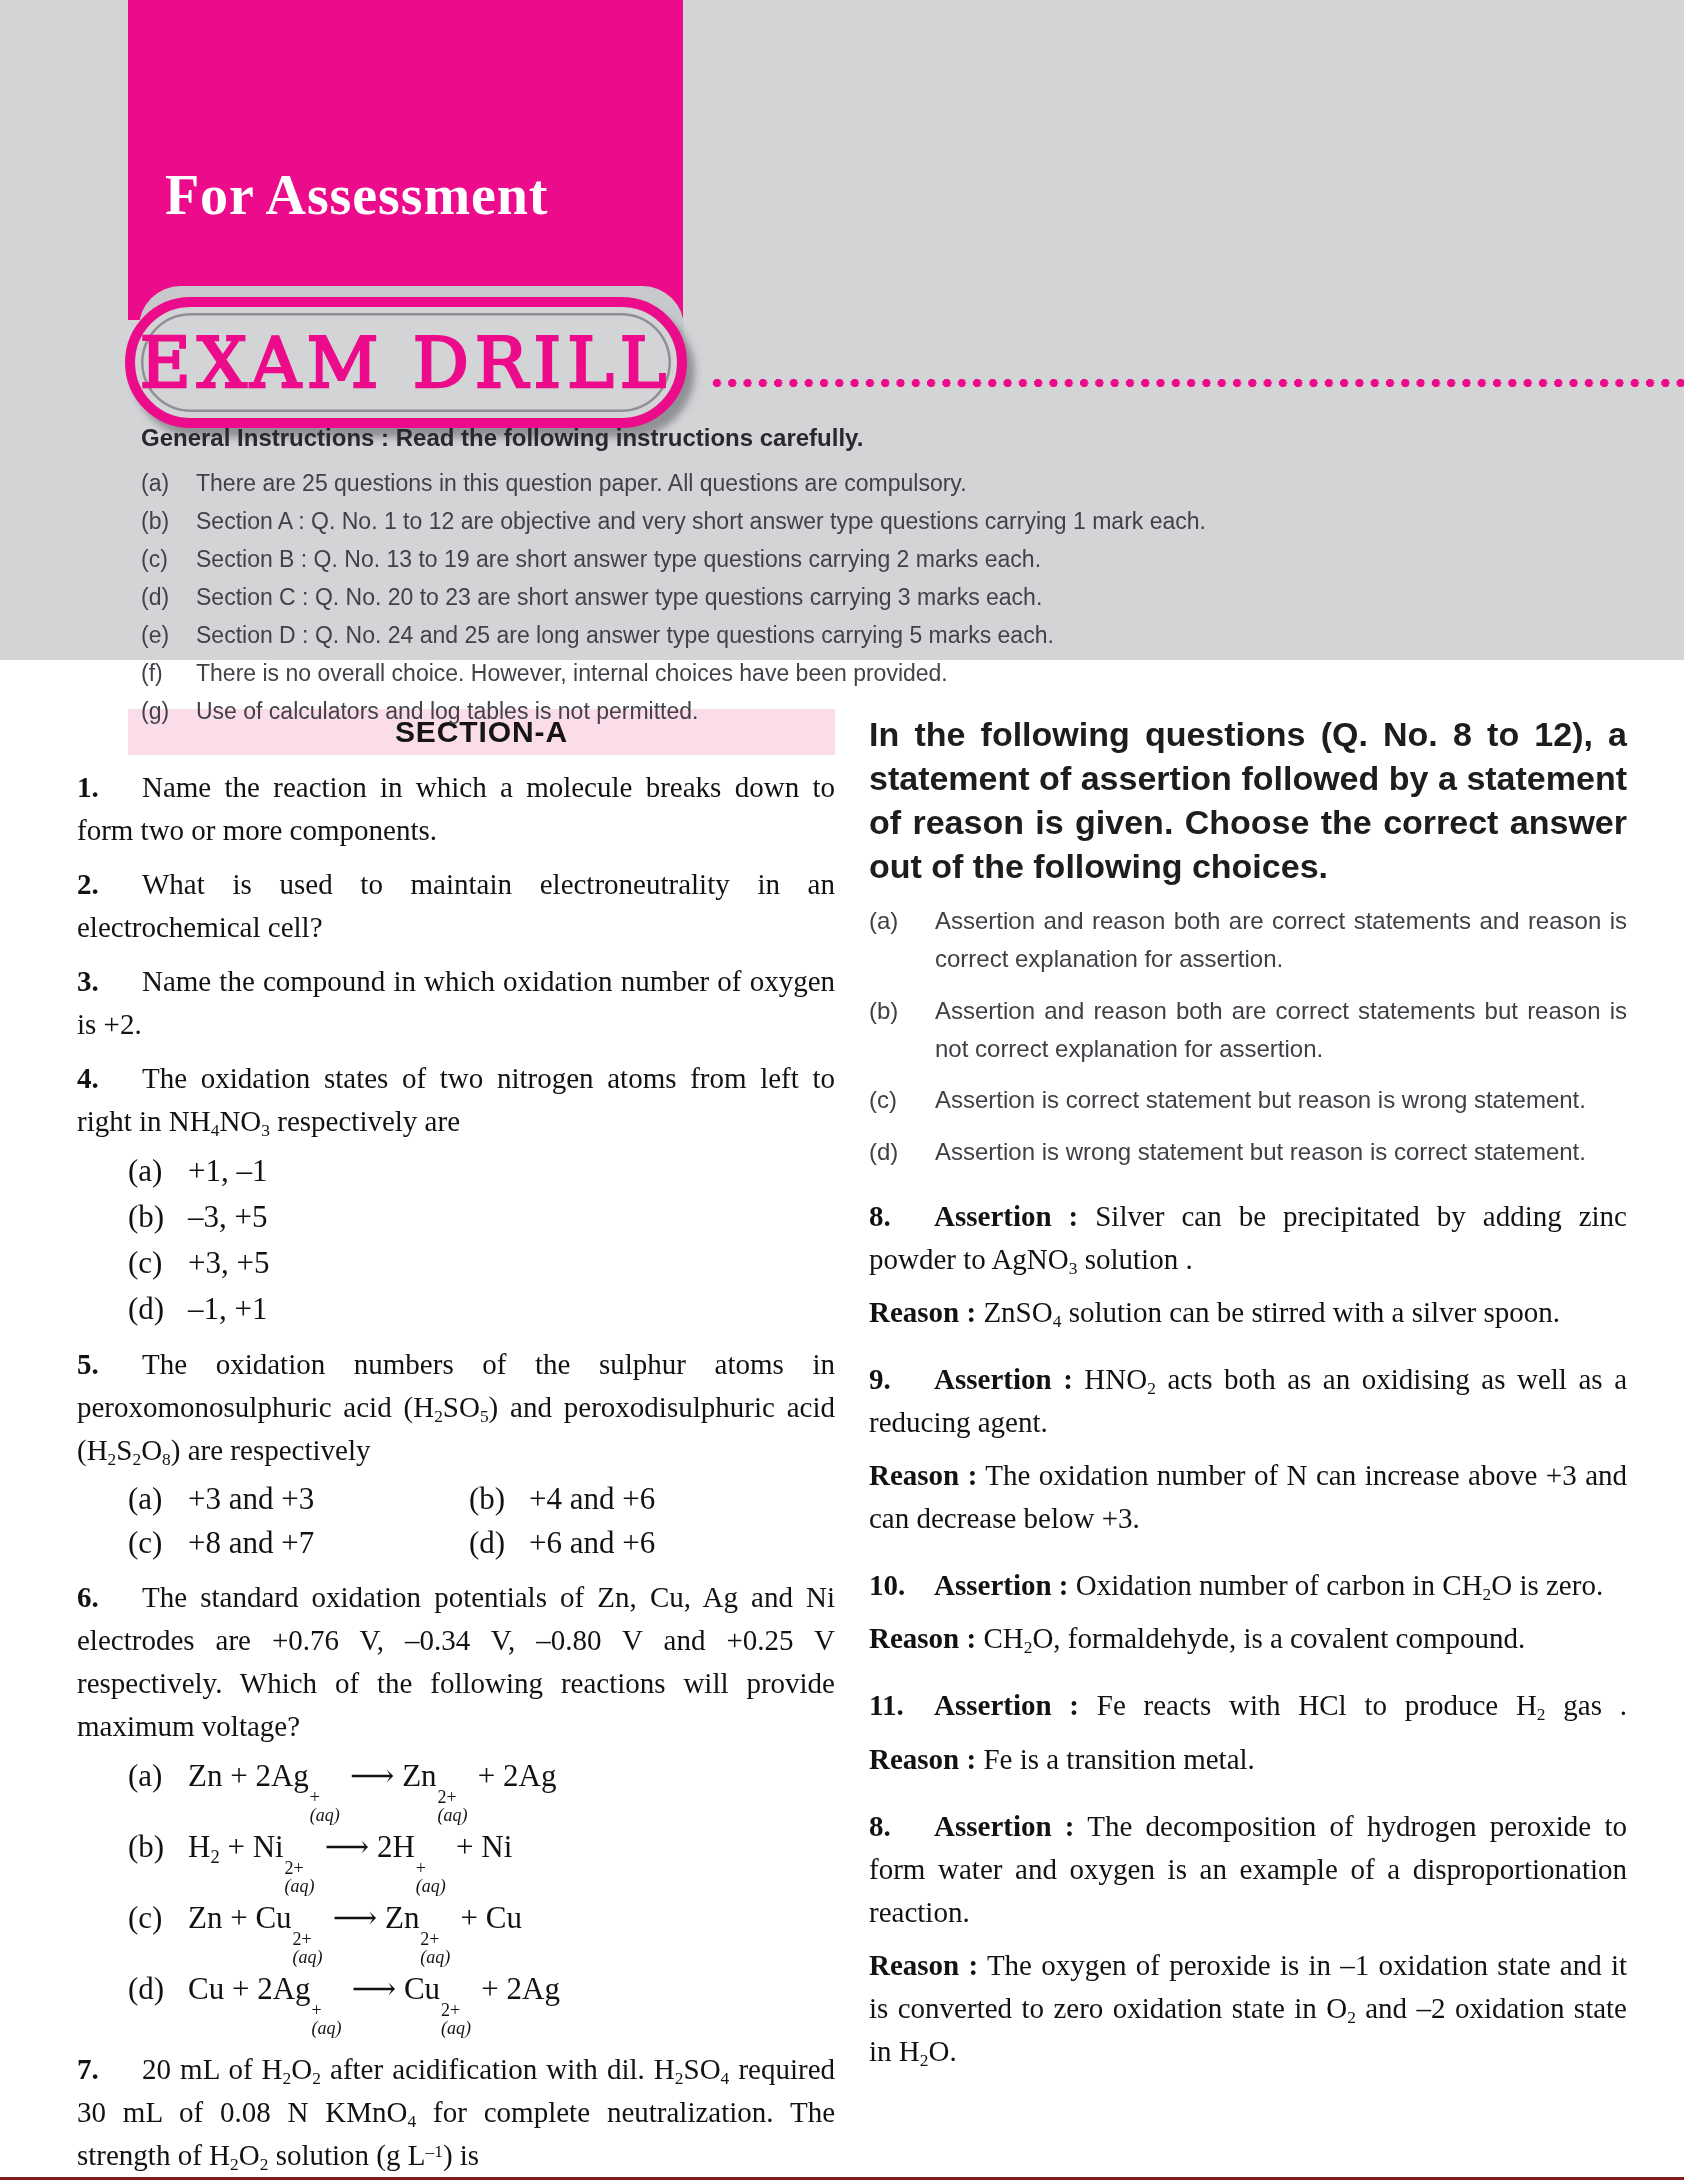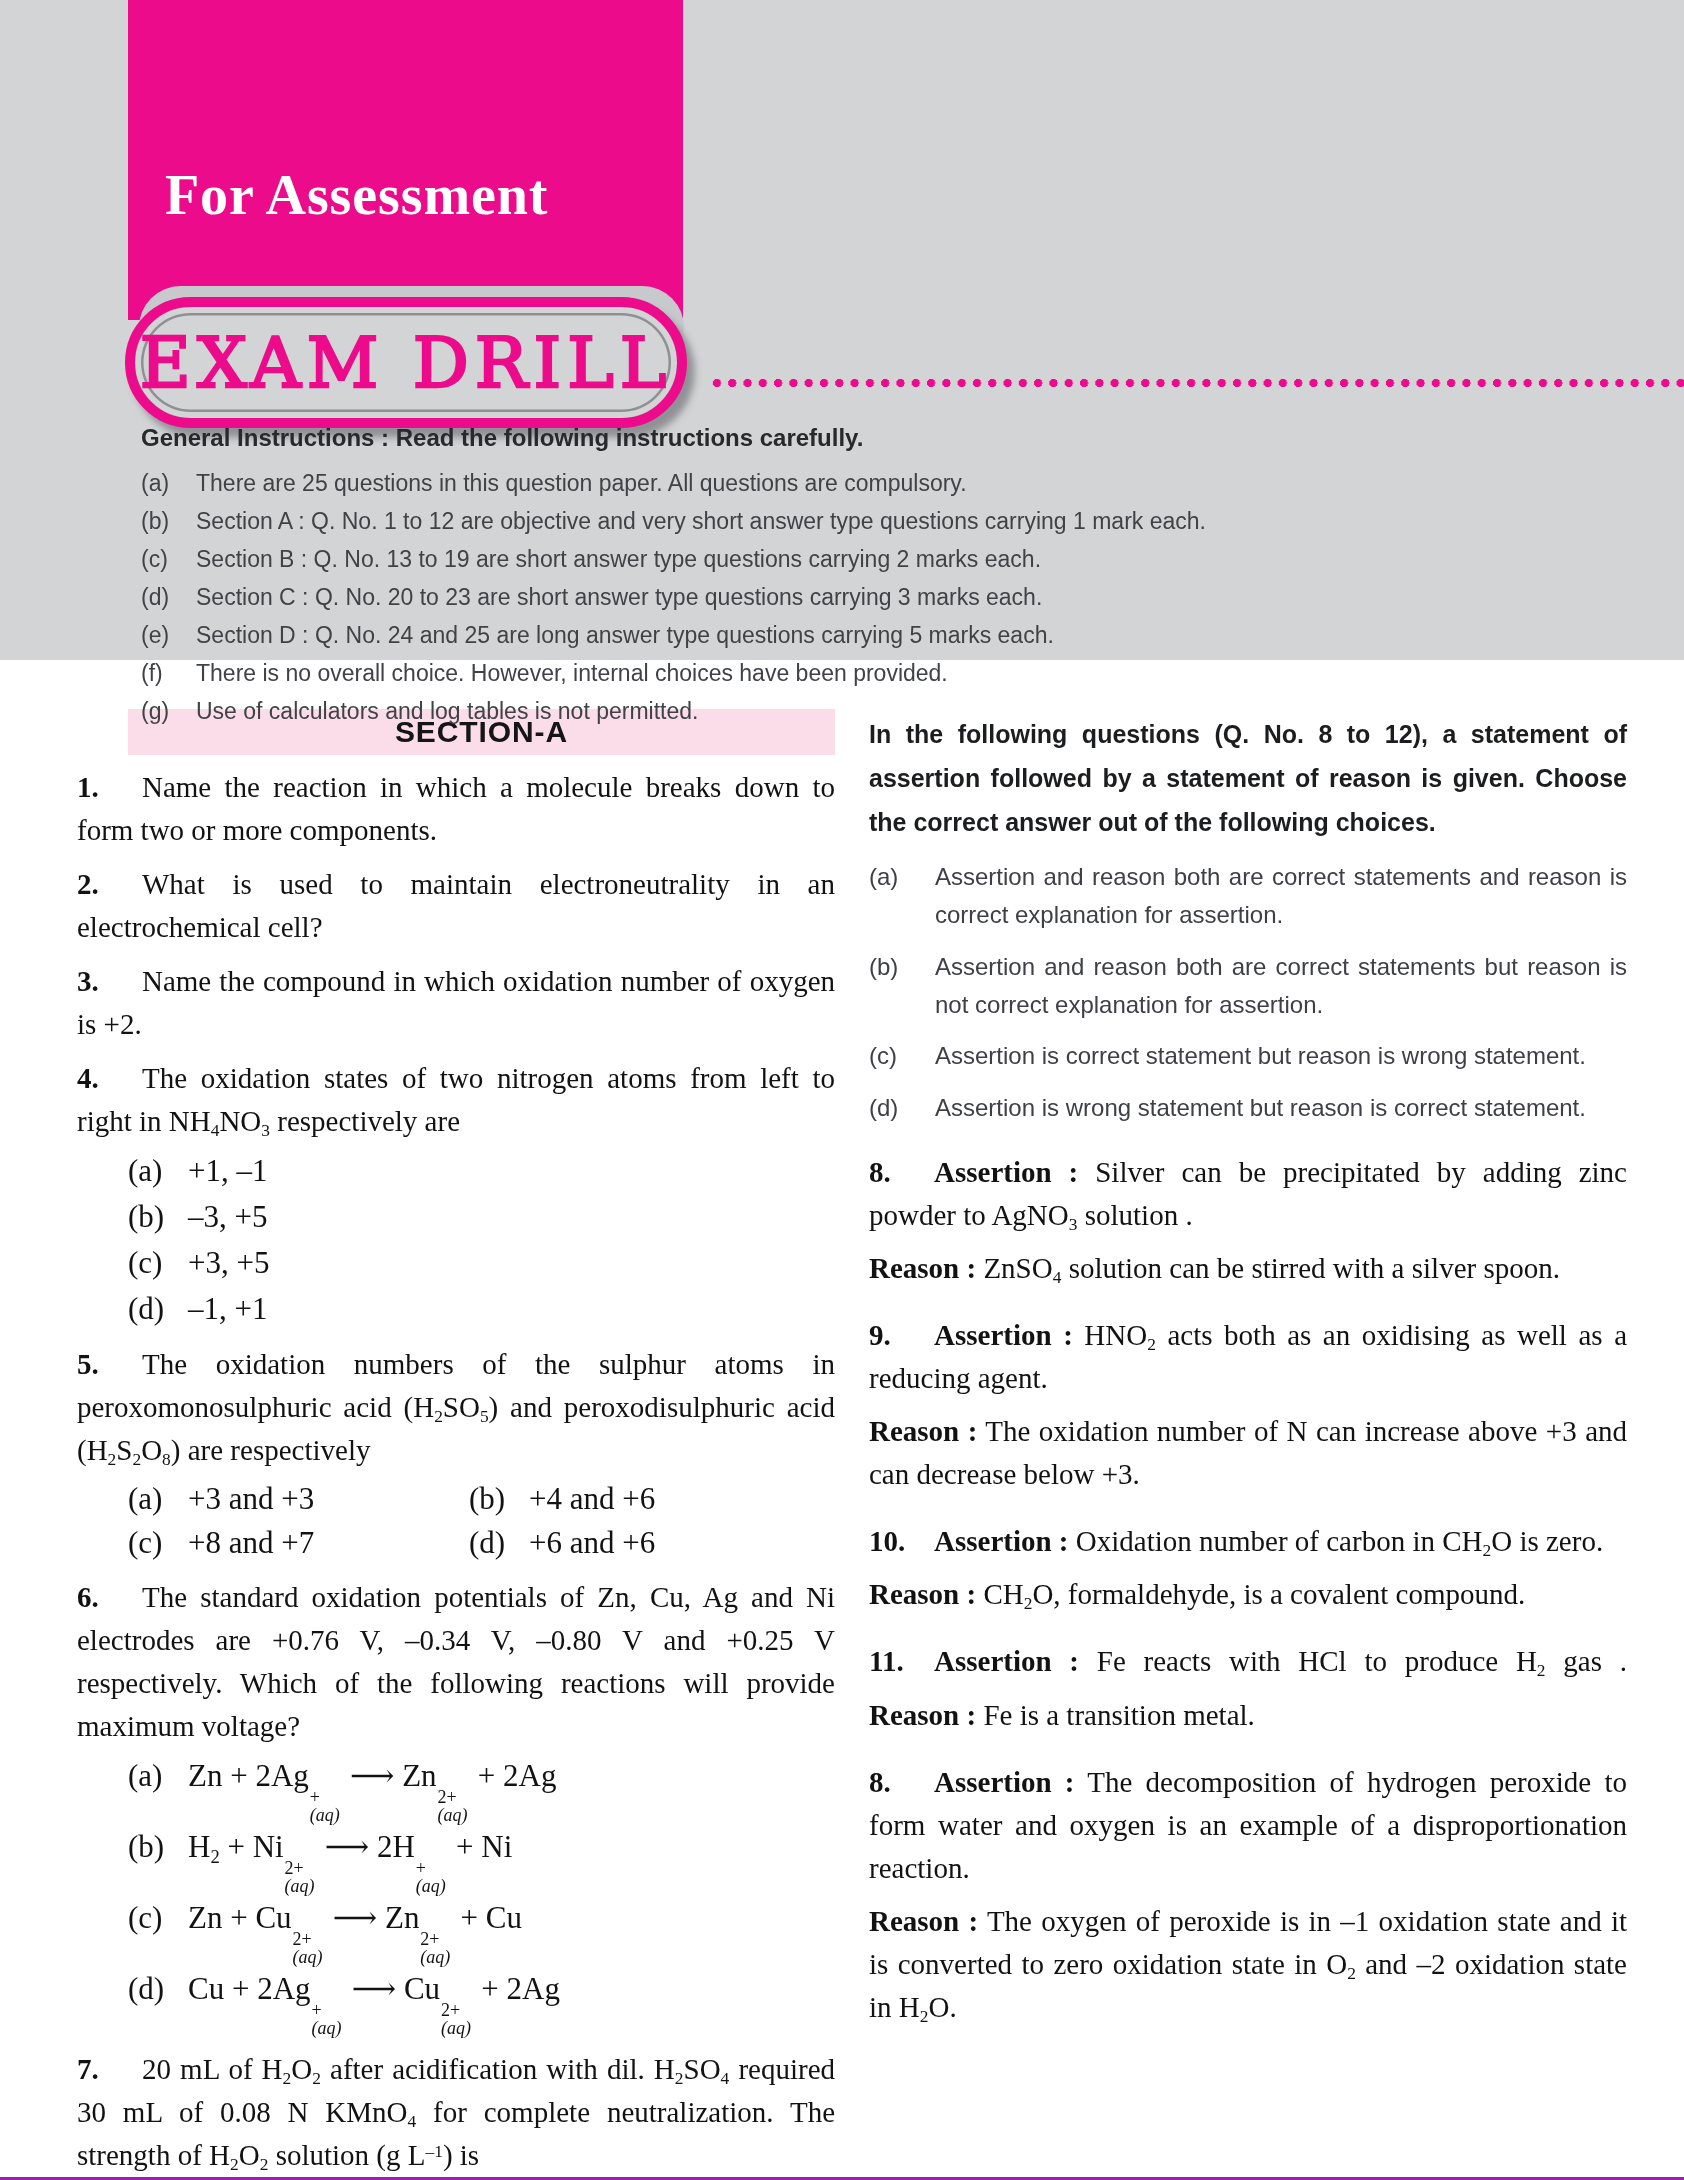--- a/index.html
+++ b/index.html
@@ -1,17 +1,17 @@
 <!DOCTYPE html>
 <html style="font-size:13.6px"><head>
 <meta charset="utf-8">
 <style>
   html,body{margin:0;padding:0;}
   body{background:#ffffff;}
-  .page{position:relative;width:1684px;height:2181px;background:#a21caf;overflow:hidden;
+  .page{position:relative;width:1684px;height:2181px;background:#7f1d1d;overflow:hidden;
         font-family:"Liberation Serif","DejaVu Serif",serif;}
 
   
   .header{position:relative;width:100%;height:660px;background:#d3d4d6;}
   .banner{position:absolute;left:128px;top:0;width:555px;height:320px;background:#ec0b8a;}
   .banner-title{position:absolute;left:37px;top:167px;color:#ffffff;
                 font-family:"Liberation Serif","DejaVu Serif",serif;
                 font-weight:bold;font-size:56px;line-height:1;letter-spacing:0.9px;}
   .badge-collar{position:absolute;left:139px;top:286px;width:545px;height:83px;
                 border-radius:42px;background:#c8c9cc;}
@@ -40,21 +40,21 @@
                font-size:30px;color:#151515;letter-spacing:0.9px;}
   .qp{margin:11px 0 0;font-size:29px;line-height:43px;text-align:justify;color:#121212;}
   .qno{font-weight:bold;display:inline-block;min-width:65px;}
   .opt-list{margin:5.1px 0 0 51px;}
   .opt-row{font-size:31px;line-height:46px;color:#121212;}
   .opt-label{display:inline-block;min-width:60px;}
   .opt-grid{margin:5.1px 0 0 51px;display:grid;grid-template-columns:341px 1fr;}
   .opt-grid .opt-row{line-height:44px;}
 
   .intro{margin:3.4px 0 0;font-family:"Liberation Sans","DejaVu Sans",sans-serif;font-weight:bold;
-         font-size:25px;line-height:44px;text-align:justify;color:#1c1d1f;}
+         font-size:34px;line-height:44px;text-align:justify;color:#1c1d1f;}
   .choices{margin-top:13.6px;}
   .choice{display:flex;margin-top:13.6px;font-family:"Liberation Sans","DejaVu Sans",sans-serif;
           font-size:24px;line-height:38px;color:#3f4045;}
   .choice-label{width:66px;flex:none;}
   .choice-text{flex:1;text-align:justify;}
   .rq .qp{margin-top:24px;}
   .rq .reason{margin-top:10.2px;}
   .last-justify{text-align-last:justify;}
 
   

